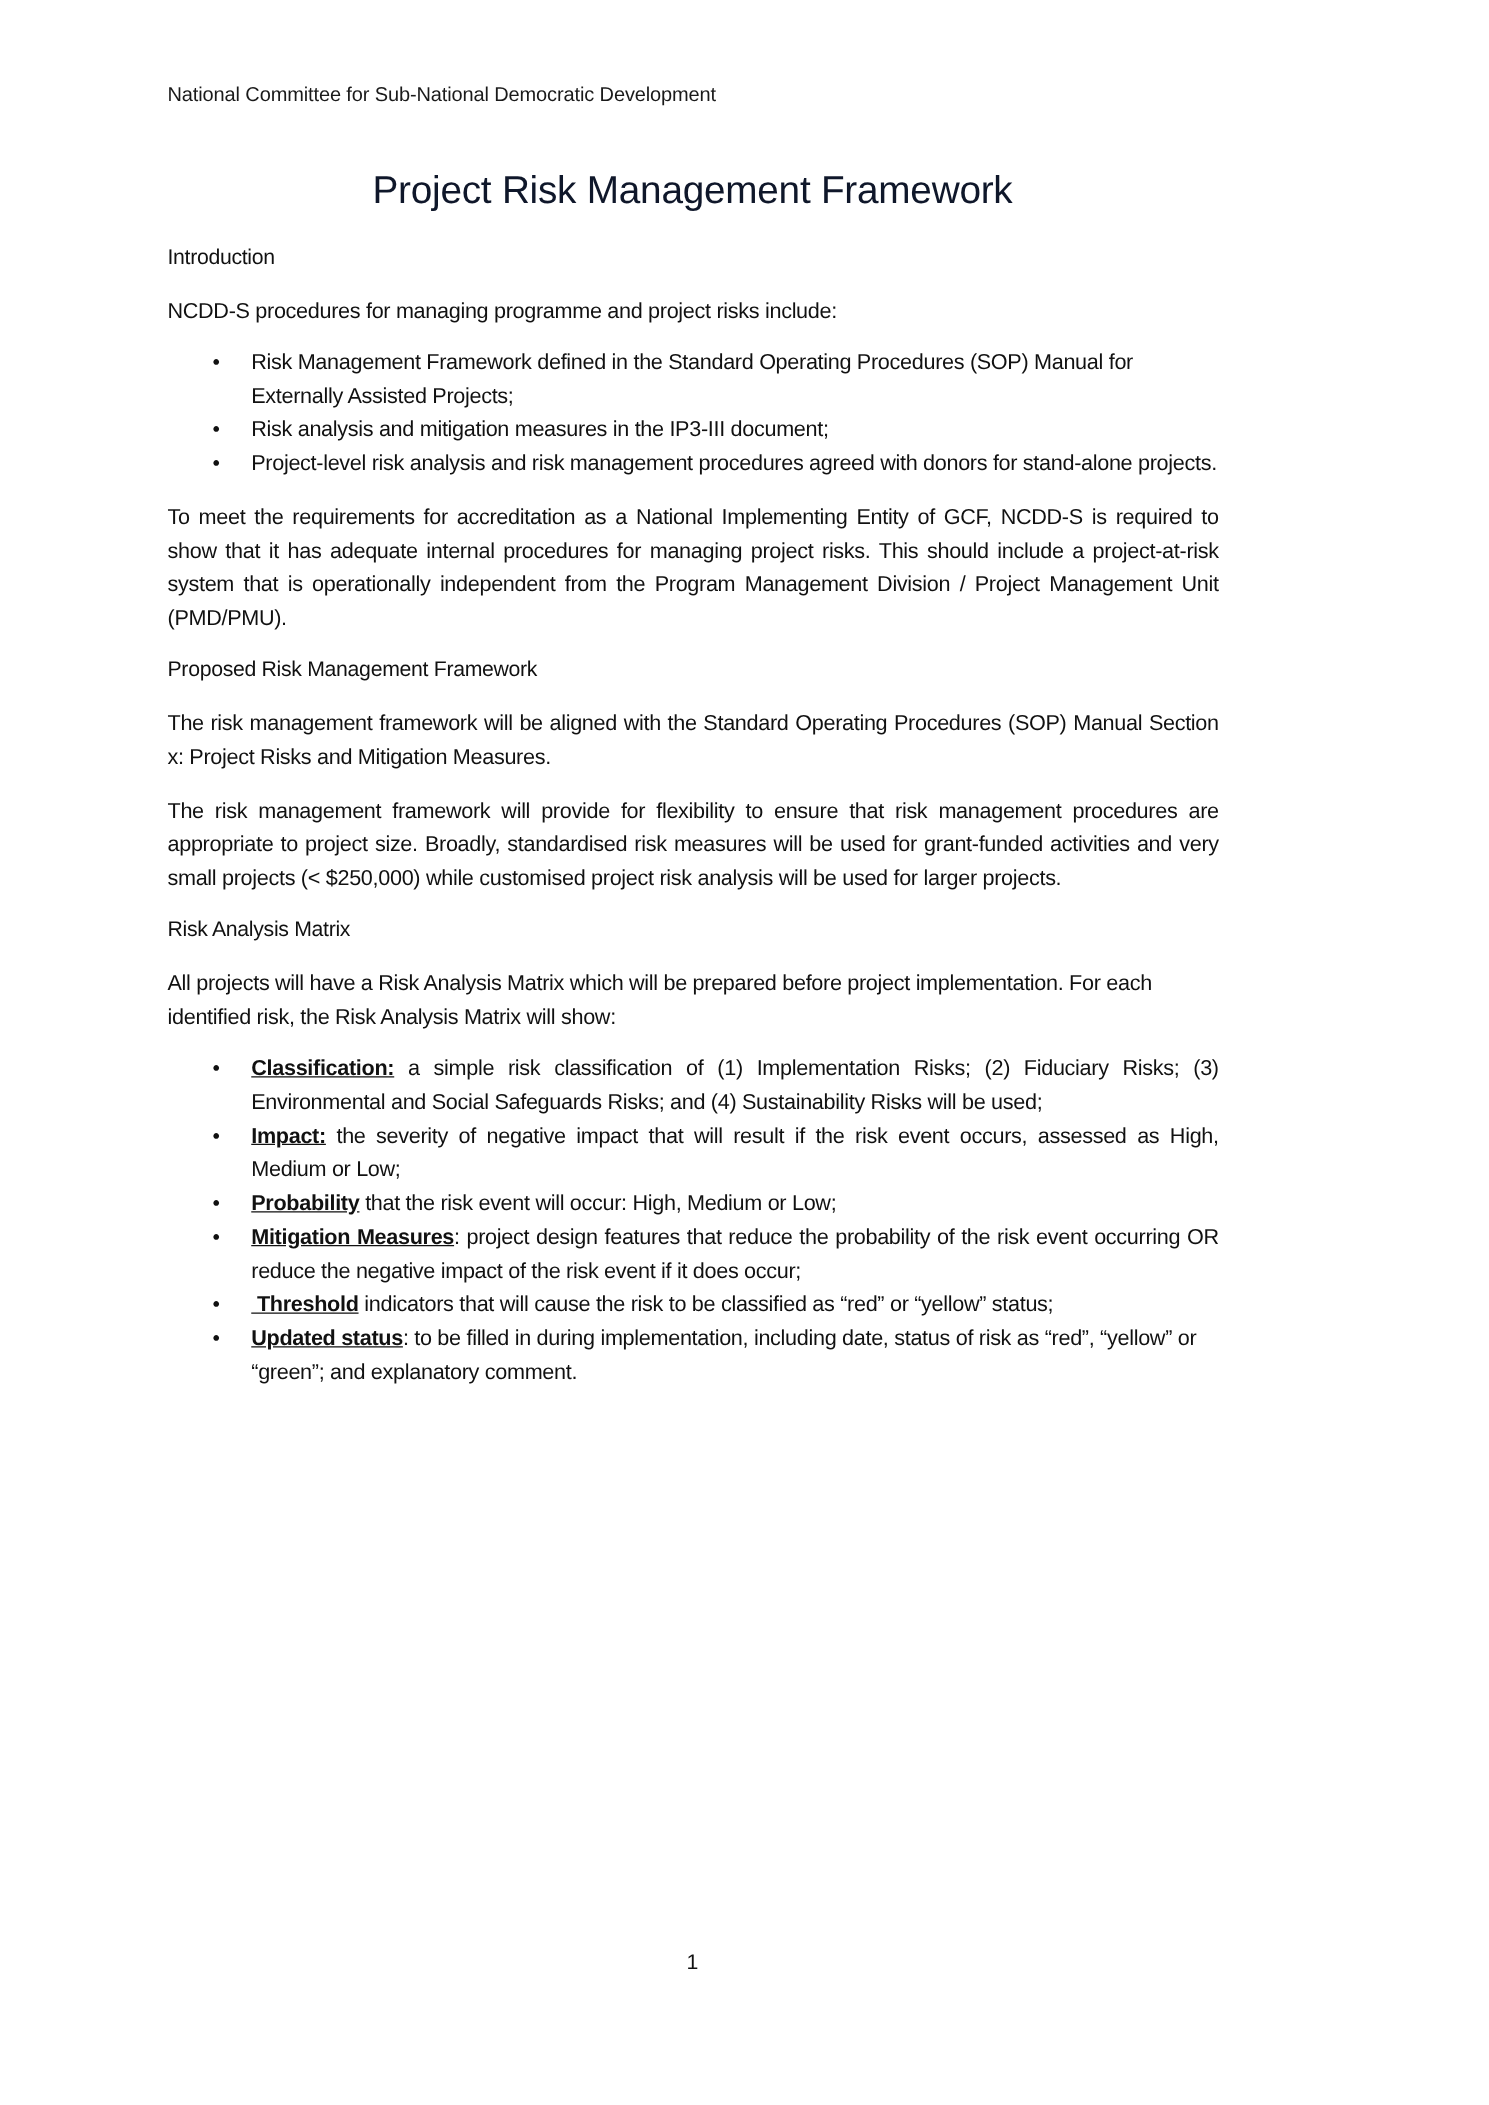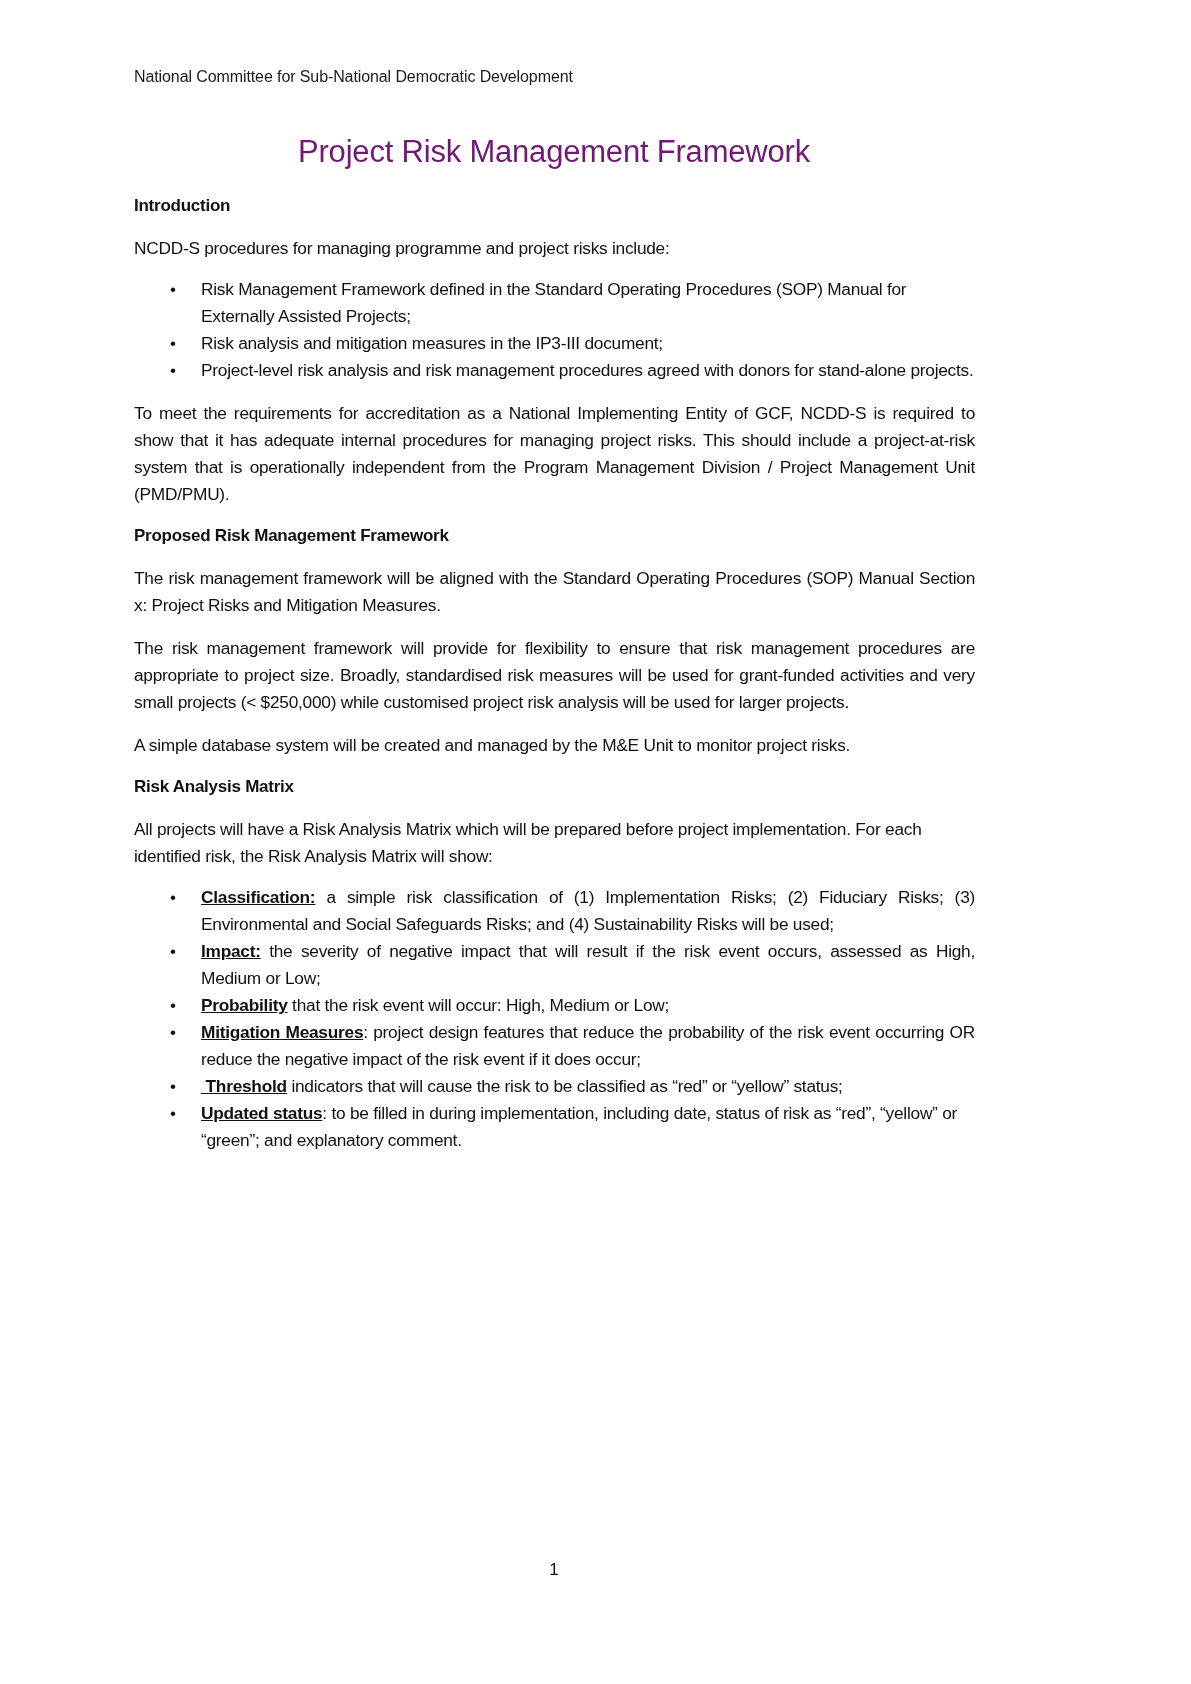--- a/index.html
+++ b/index.html
@@ -1,23 +1,23 @@
 <!DOCTYPE html>
 <html><head>
   <meta charset="utf-8">
   <style>
     html, body { margin: 0; padding: 0; background: #ffffff; }
     body { width: 1191px; height: 1684px; position: relative; overflow: hidden;
            font-family: "Liberation Sans", sans-serif; color: #111111; }
     .page { position: absolute; left: 0; top: 0; width: 1016px; height: 1684px; background: #fff; }
     .header { position: absolute; left: 134px; top: 68px; font-size: 16px; color: #1a1a1a; letter-spacing: -0.1px; }
     .title { position: absolute; left: 0; width: 1108px; top: 134px; text-align: center;
-             font-size: 31px; color: #701a75; letter-spacing: -0.2px; }
+             font-size: 31px; color: #0f172a; letter-spacing: -0.2px; }
     .content { position: absolute; left: 134px; top: 192px; width: 841px; font-size: 17.3px; line-height: 27px; letter-spacing: -0.25px; }
-    .h { font-weight: bold; margin: 0 0 14px 0; font-size: 17px; }
+    .h { font-weight: normal; margin: 0 0 14px 0; font-size: 17px; }
     p { margin: 16px 0 14px 0; }
     p.just { text-align: justify; }
     ul { list-style: none; margin: 0 0 14px 0; padding: 0; }
     li { position: relative; padding-left: 67px; margin: 0; }
     li.just { text-align: justify; }
     .bullet { position: absolute; left: 36px; top: 0; font-size: 17px; }
     b { font-weight: bold; text-decoration: underline; }
     .pagenum { position: absolute; left: 0; width: 1108px; top: 1560px; text-align: center; font-size: 17px; }
   </style>
 </head>
@@ -34,21 +34,20 @@
     <ul>
       <li><span class="bullet">•</span><span>Risk Management Framework defined in the Standard Operating Procedures (SOP) Manual for Externally Assisted Projects;</span></li>
       <li><span class="bullet">•</span><span>Risk analysis and mitigation measures in the IP3-III document;</span></li>
       <li><span class="bullet">•</span><span>Project-level risk analysis and risk management procedures agreed with donors for stand-alone projects.</span></li>
     </ul>
     <p class="just">To meet the requirements for accreditation as a National Implementing Entity of GCF, NCDD-S is required to show that it has adequate internal procedures for managing project risks. This should include a project-at-risk system that is operationally independent from the Program Management Division / Project Management Unit (PMD/PMU).</p>
 
     <div class="h">Proposed Risk Management Framework</div>
     <p class="just">The risk management framework will be aligned with the Standard Operating Procedures (SOP) Manual Section x: Project Risks and Mitigation Measures.</p>
     <p class="just">The risk management framework will provide for flexibility to ensure that risk management procedures are appropriate to project size. Broadly, standardised risk measures will be used for grant-funded activities and very small projects (&lt; $250,000) while customised project risk analysis will be used for larger projects.</p>
-    <p>A simple database system will be created and managed by the M&amp;E Unit to monitor project risks.</p>
 
     <div class="h">Risk Analysis Matrix</div>
     <p style="padding-right:20px;">All projects will have a Risk Analysis Matrix which will be prepared before project implementation. For each identified risk, the Risk Analysis Matrix will show:</p>
     <ul>
       <li class="just"><span class="bullet">•</span><b>Classification:</b><span> a simple risk classification of (1) Implementation Risks; (2) Fiduciary Risks; (3) Environmental and Social Safeguards Risks; and (4) Sustainability Risks will be used;</span></li>
       <li class="just"><span class="bullet">•</span><b>Impact:</b><span> the severity of negative impact that will result if the risk event occurs, assessed as High, Medium or Low;</span></li>
       <li><span class="bullet">•</span><b>Probability</b><span> that the risk event will occur: High, Medium or Low;</span></li>
       <li class="just"><span class="bullet">•</span><b>Mitigation Measures</b><span>: project design features that reduce the probability of the risk event occurring OR reduce the negative impact of the risk event if it does occur;</span></li>
       <li><span class="bullet">•</span><b style="white-space:pre"> Threshold</b><span> indicators that will cause the risk to be classified as “red” or “yellow” status;</span></li>
       <li><span class="bullet">•</span><b>Updated status</b><span>: to be filled in during implementation, including date, status of risk as “red”, “yellow” or “green”; and explanatory comment.</span></li>

